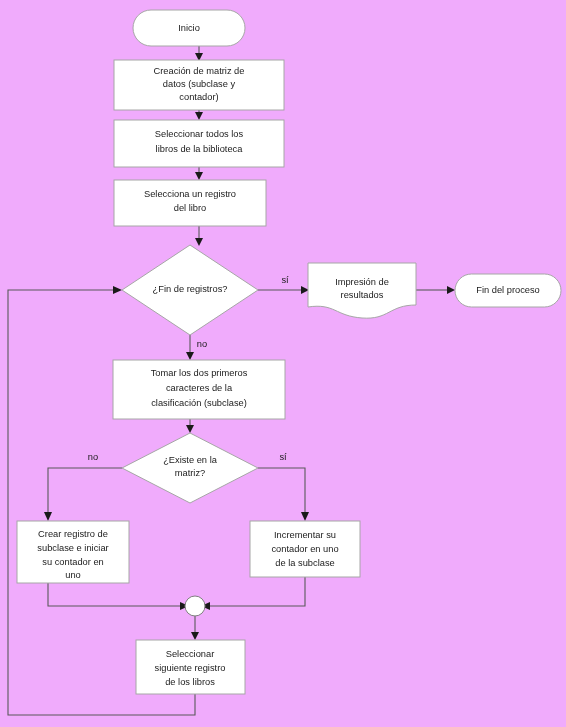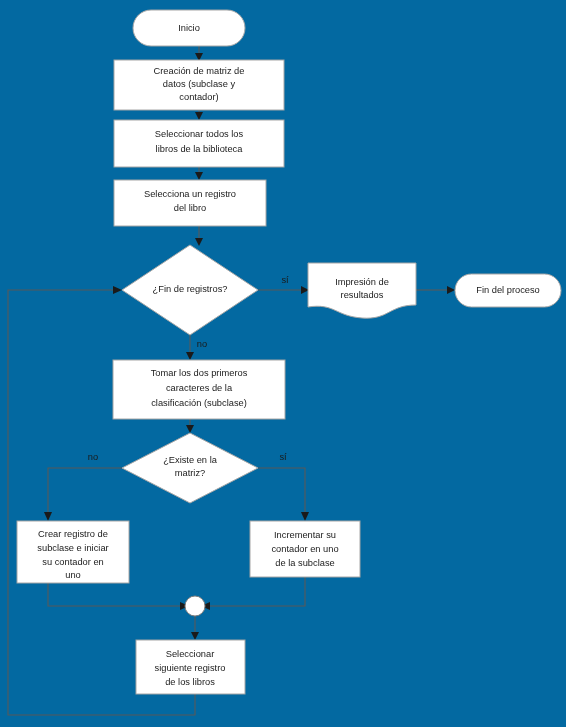--- a/index.html
+++ b/index.html
@@ -10,21 +10,21 @@
   body {
     width: 566px;
     height: 727px;
     font-family: "Liberation Sans", sans-serif;
     overflow: hidden;
   }
   #flowchart-root {
     position: relative;
     width: 566px;
     height: 727px;
-    background: #0369a1;
+    background: #f0abfc;
   }
   svg#flow-svg {
     display: block;
     width: 566px;
     height: 727px;
   }
   .shape-fill { fill: #ffffff; }
   .shape-stroke { stroke: #a6a6a6; stroke-width: 1; }
   .shape-stroke-dark { stroke: #808080; stroke-width: 1; }
   .conn { stroke: #595959; stroke-width: 1.1; fill: none; }

